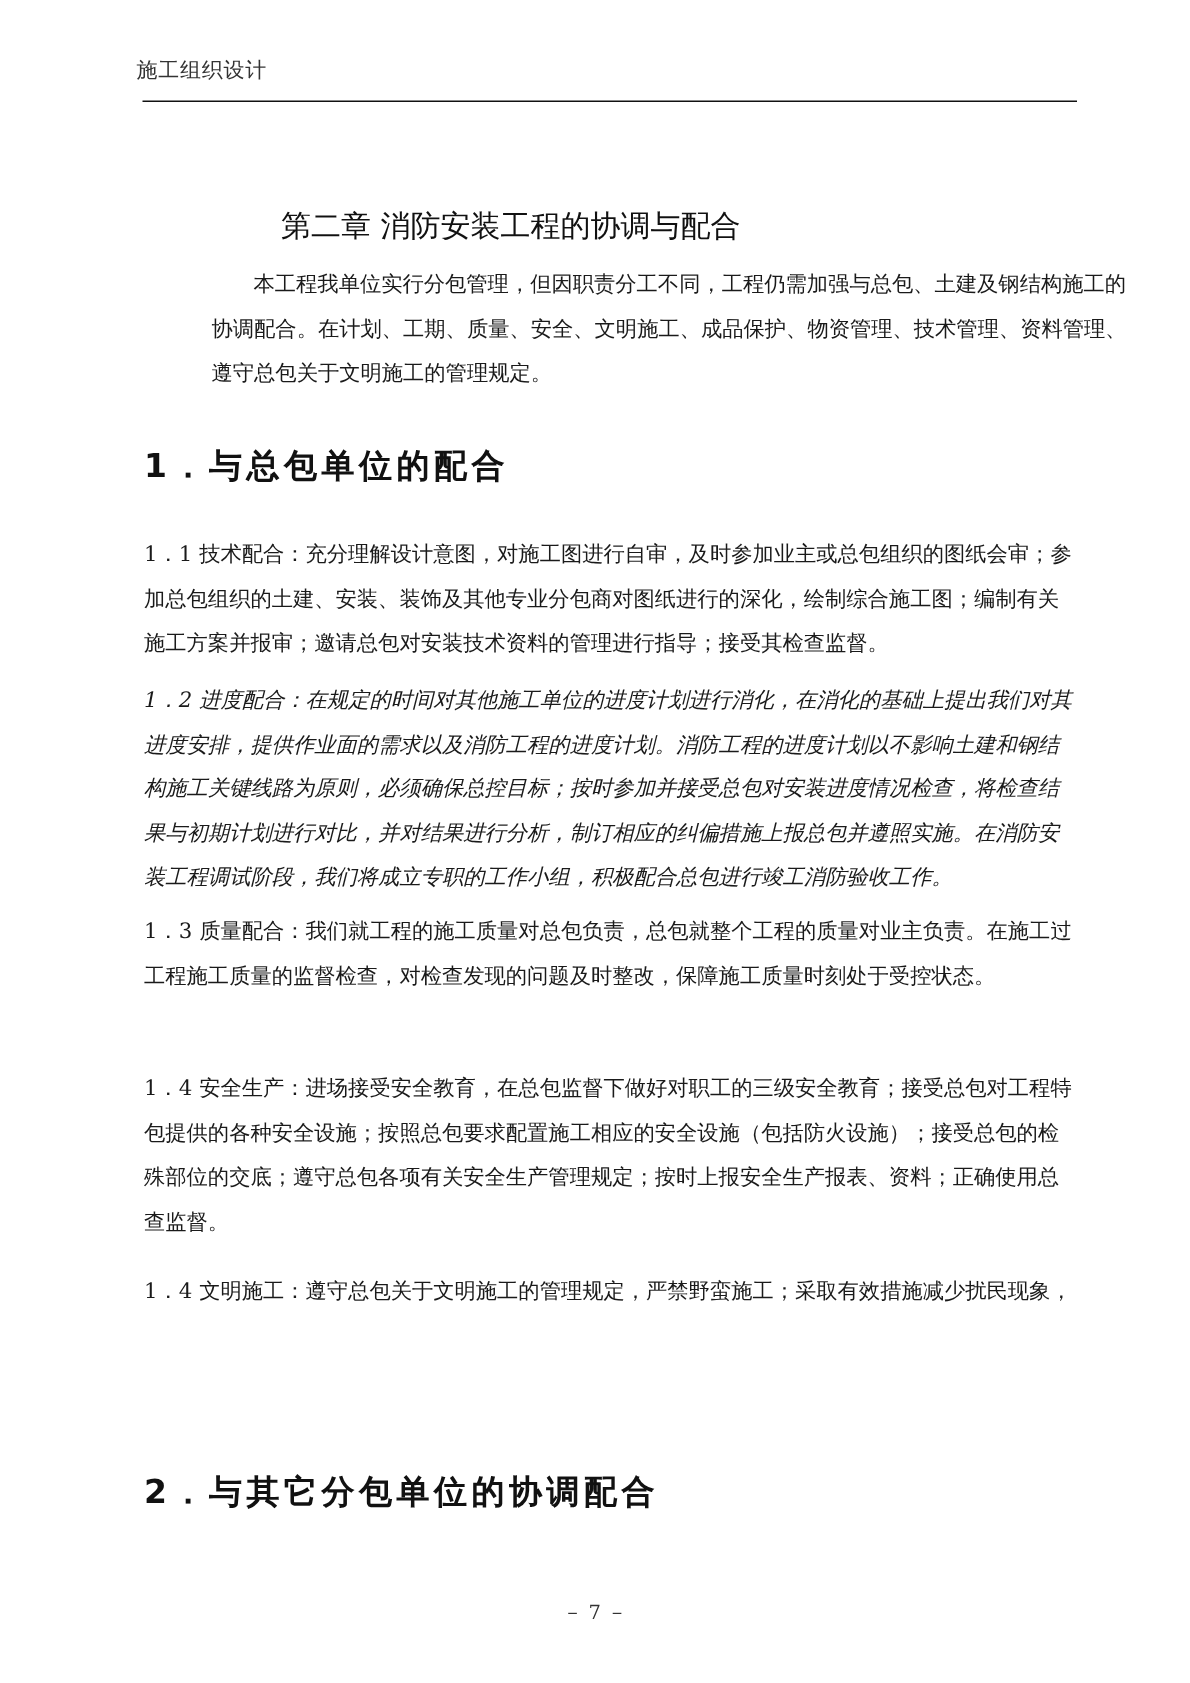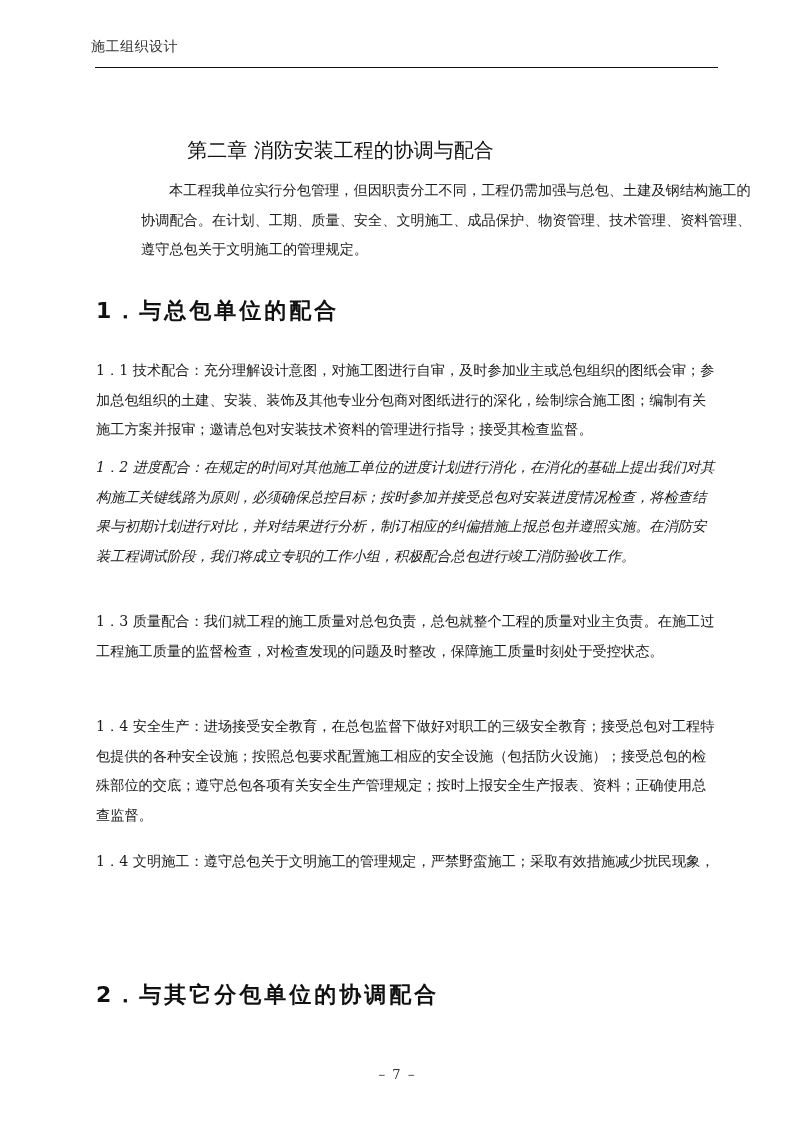--- a/index.html
+++ b/index.html
@@ -34,20 +34,21 @@
   <div class="section-heading" style="top:296px;">1．与总包单位的配合</div>
 
   <div class="para" style="top:340px;margin-top:16px;">
     <span class="line">1．1 技术配合：充分理解设计意图，对施工图进行自审，及时参加业主或总包组织的图纸会审；参</span>
     <span class="line">加总包组织的土建、安装、装饰及其他专业分包商对图纸进行的深化，绘制综合施工图；编制有关</span>
     <span class="line">施工方案并报审；邀请总包对安装技术资料的管理进行指导；接受其检查监督。</span>
   </div>
 
   <div class="para" style="top:453px;font-style:italic;">
     <span class="line">1．2 进度配合：在规定的时间对其他施工单位的进度计划进行消化，在消化的基础上提出我们对其</span>
+    <span class="line">进度安排，提供作业面的需求以及消防工程的进度计划。消防工程的进度计划以不影响土建和钢结</span>
     <span class="line">构施工关键线路为原则，必须确保总控目标；按时参加并接受总包对安装进度情况检查，将检查结</span>
     <span class="line">果与初期计划进行对比，并对结果进行分析，制订相应的纠偏措施上报总包并遵照实施。在消防安</span>
     <span class="line">装工程调试阶段，我们将成立专职的工作小组，积极配合总包进行竣工消防验收工作。</span>
   </div>
 
   <div class="para" style="top:607px;">
     <span class="line">1．3 质量配合：我们就工程的施工质量对总包负责，总包就整个工程的质量对业主负责。在施工过</span>
     <span class="line">工程施工质量的监督检查，对检查发现的问题及时整改，保障施工质量时刻处于受控状态。</span>
   </div>
 

